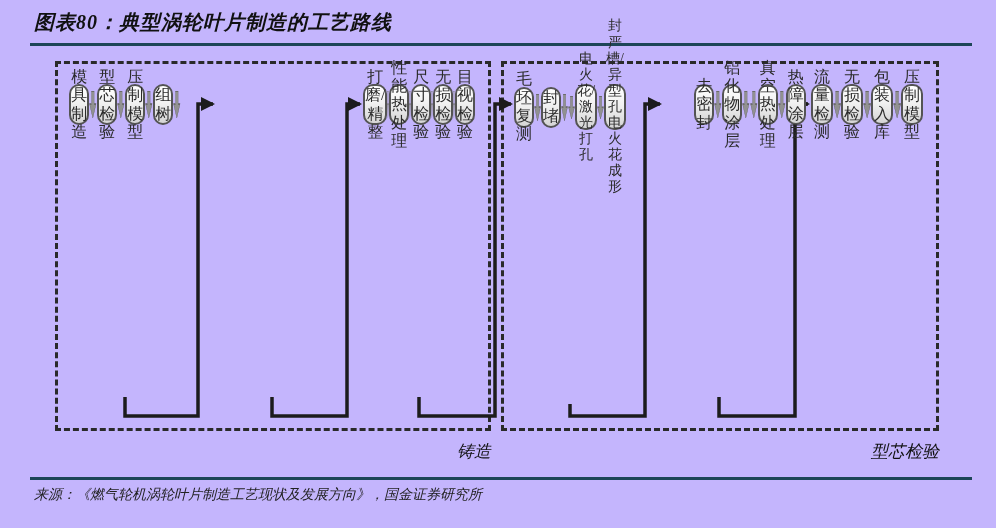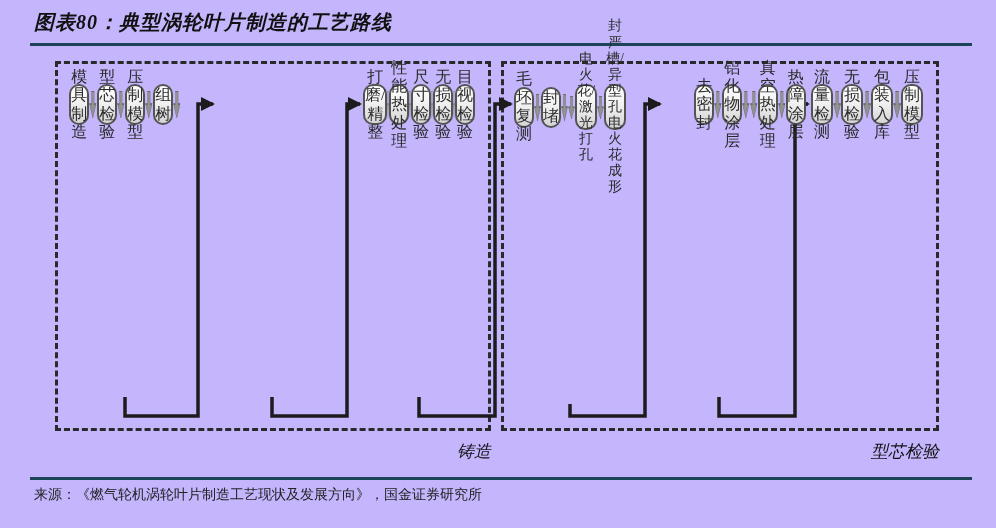--- a/index.html
+++ b/index.html
@@ -4,21 +4,21 @@
 <style>
   html,body{margin:0;padding:0;background:#ffffff;}
   .page{position:relative;width:996px;height:528px;background:#c4b5fd;overflow:hidden;
         font-family:"Liberation Serif","DejaVu Serif",serif;color:#1a1a1a;}
 
   .fig-title{position:absolute;left:34px;top:9px;font-size:20px;font-weight:bold;
              font-style:italic;letter-spacing:1px;color:#111;}
   .rule{position:absolute;left:30px;width:942px;height:3px;background:#1d4557;}
   .rule.top{top:43px;}
   .rule.bottom{top:477px;height:3px;}
-  .source{position:absolute;left:34px;top:486px;font-size:14px;color:#222;}
+  .source{position:absolute;left:34px;top:486px;font-size:14px;font-style:italic;color:#222;}
 
   .groupbox{position:absolute;top:61px;height:370px;border:3px dashed #2a2a2a;
             box-sizing:border-box;background:transparent;}
   .groupbox.left{left:55px;width:436px;}
   .groupbox.right{left:501px;width:438px;}
   .glabel{position:absolute;top:440px;font-size:17px;color:#111;text-align:right;font-style:italic;}
   .glabel.left{left:55px;width:436px;}
   .glabel.right{left:501px;width:438px;}
 
   .col{position:absolute;top:84px;width:112px;display:flex;flex-direction:row;align-items:center;}

